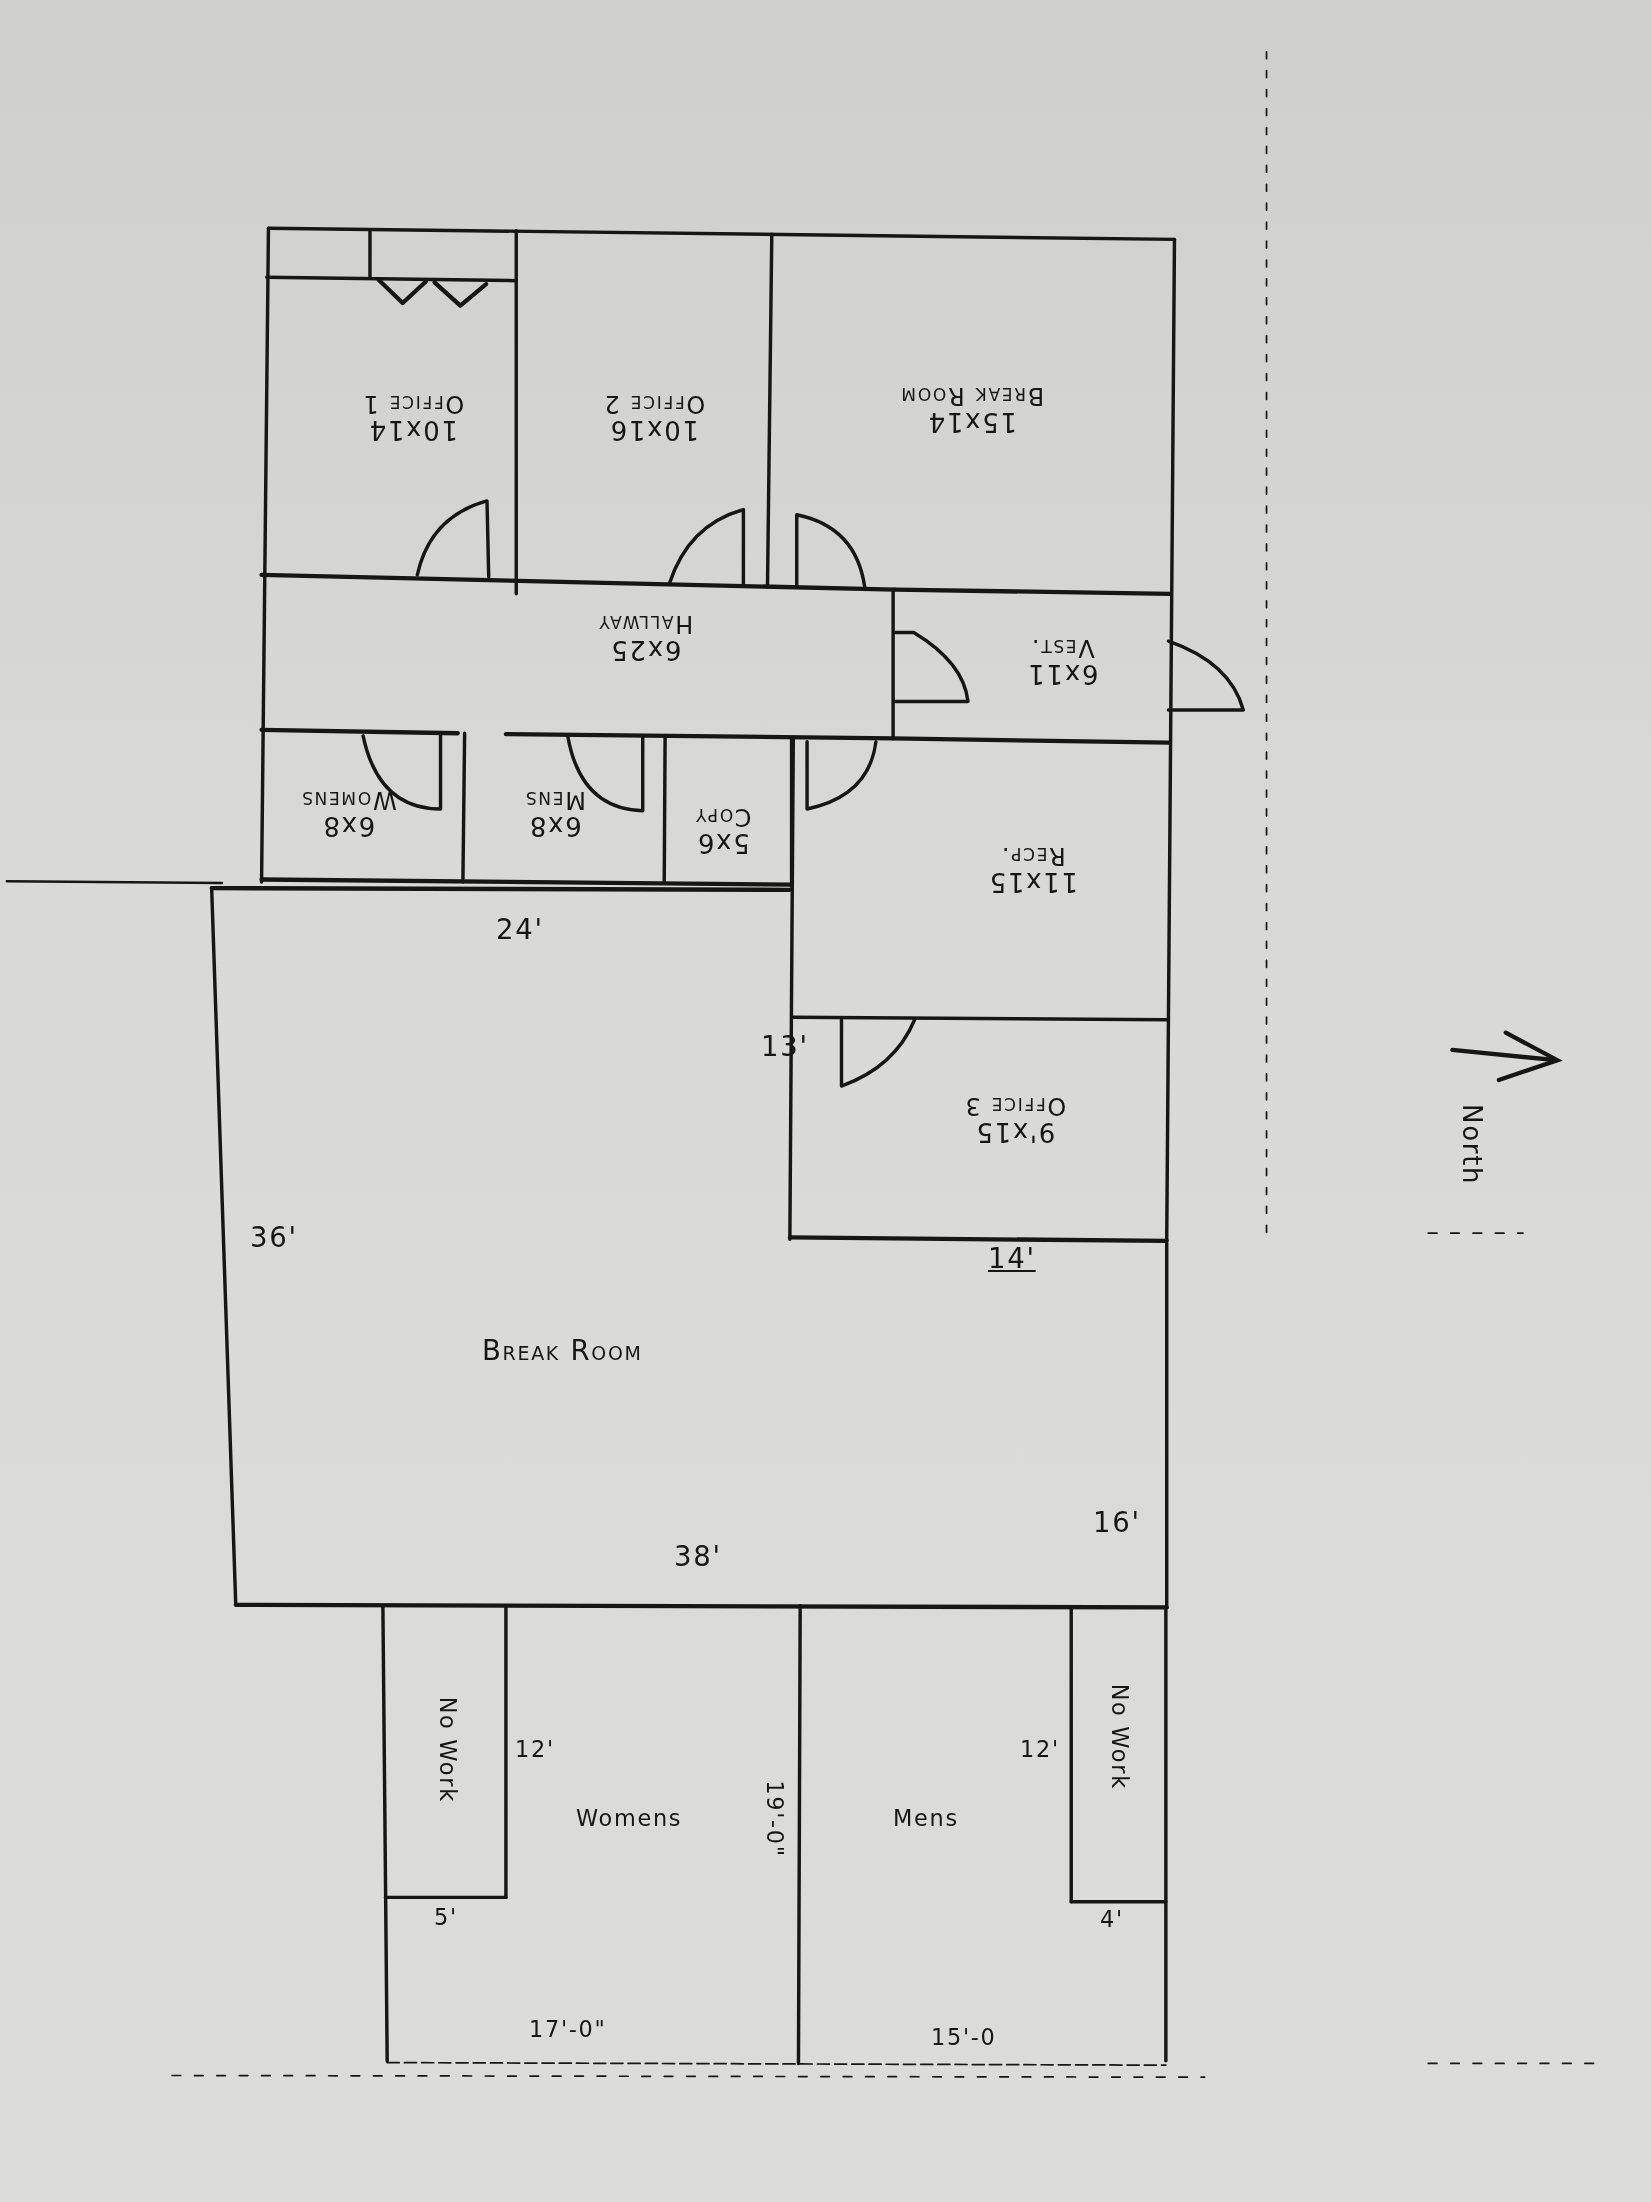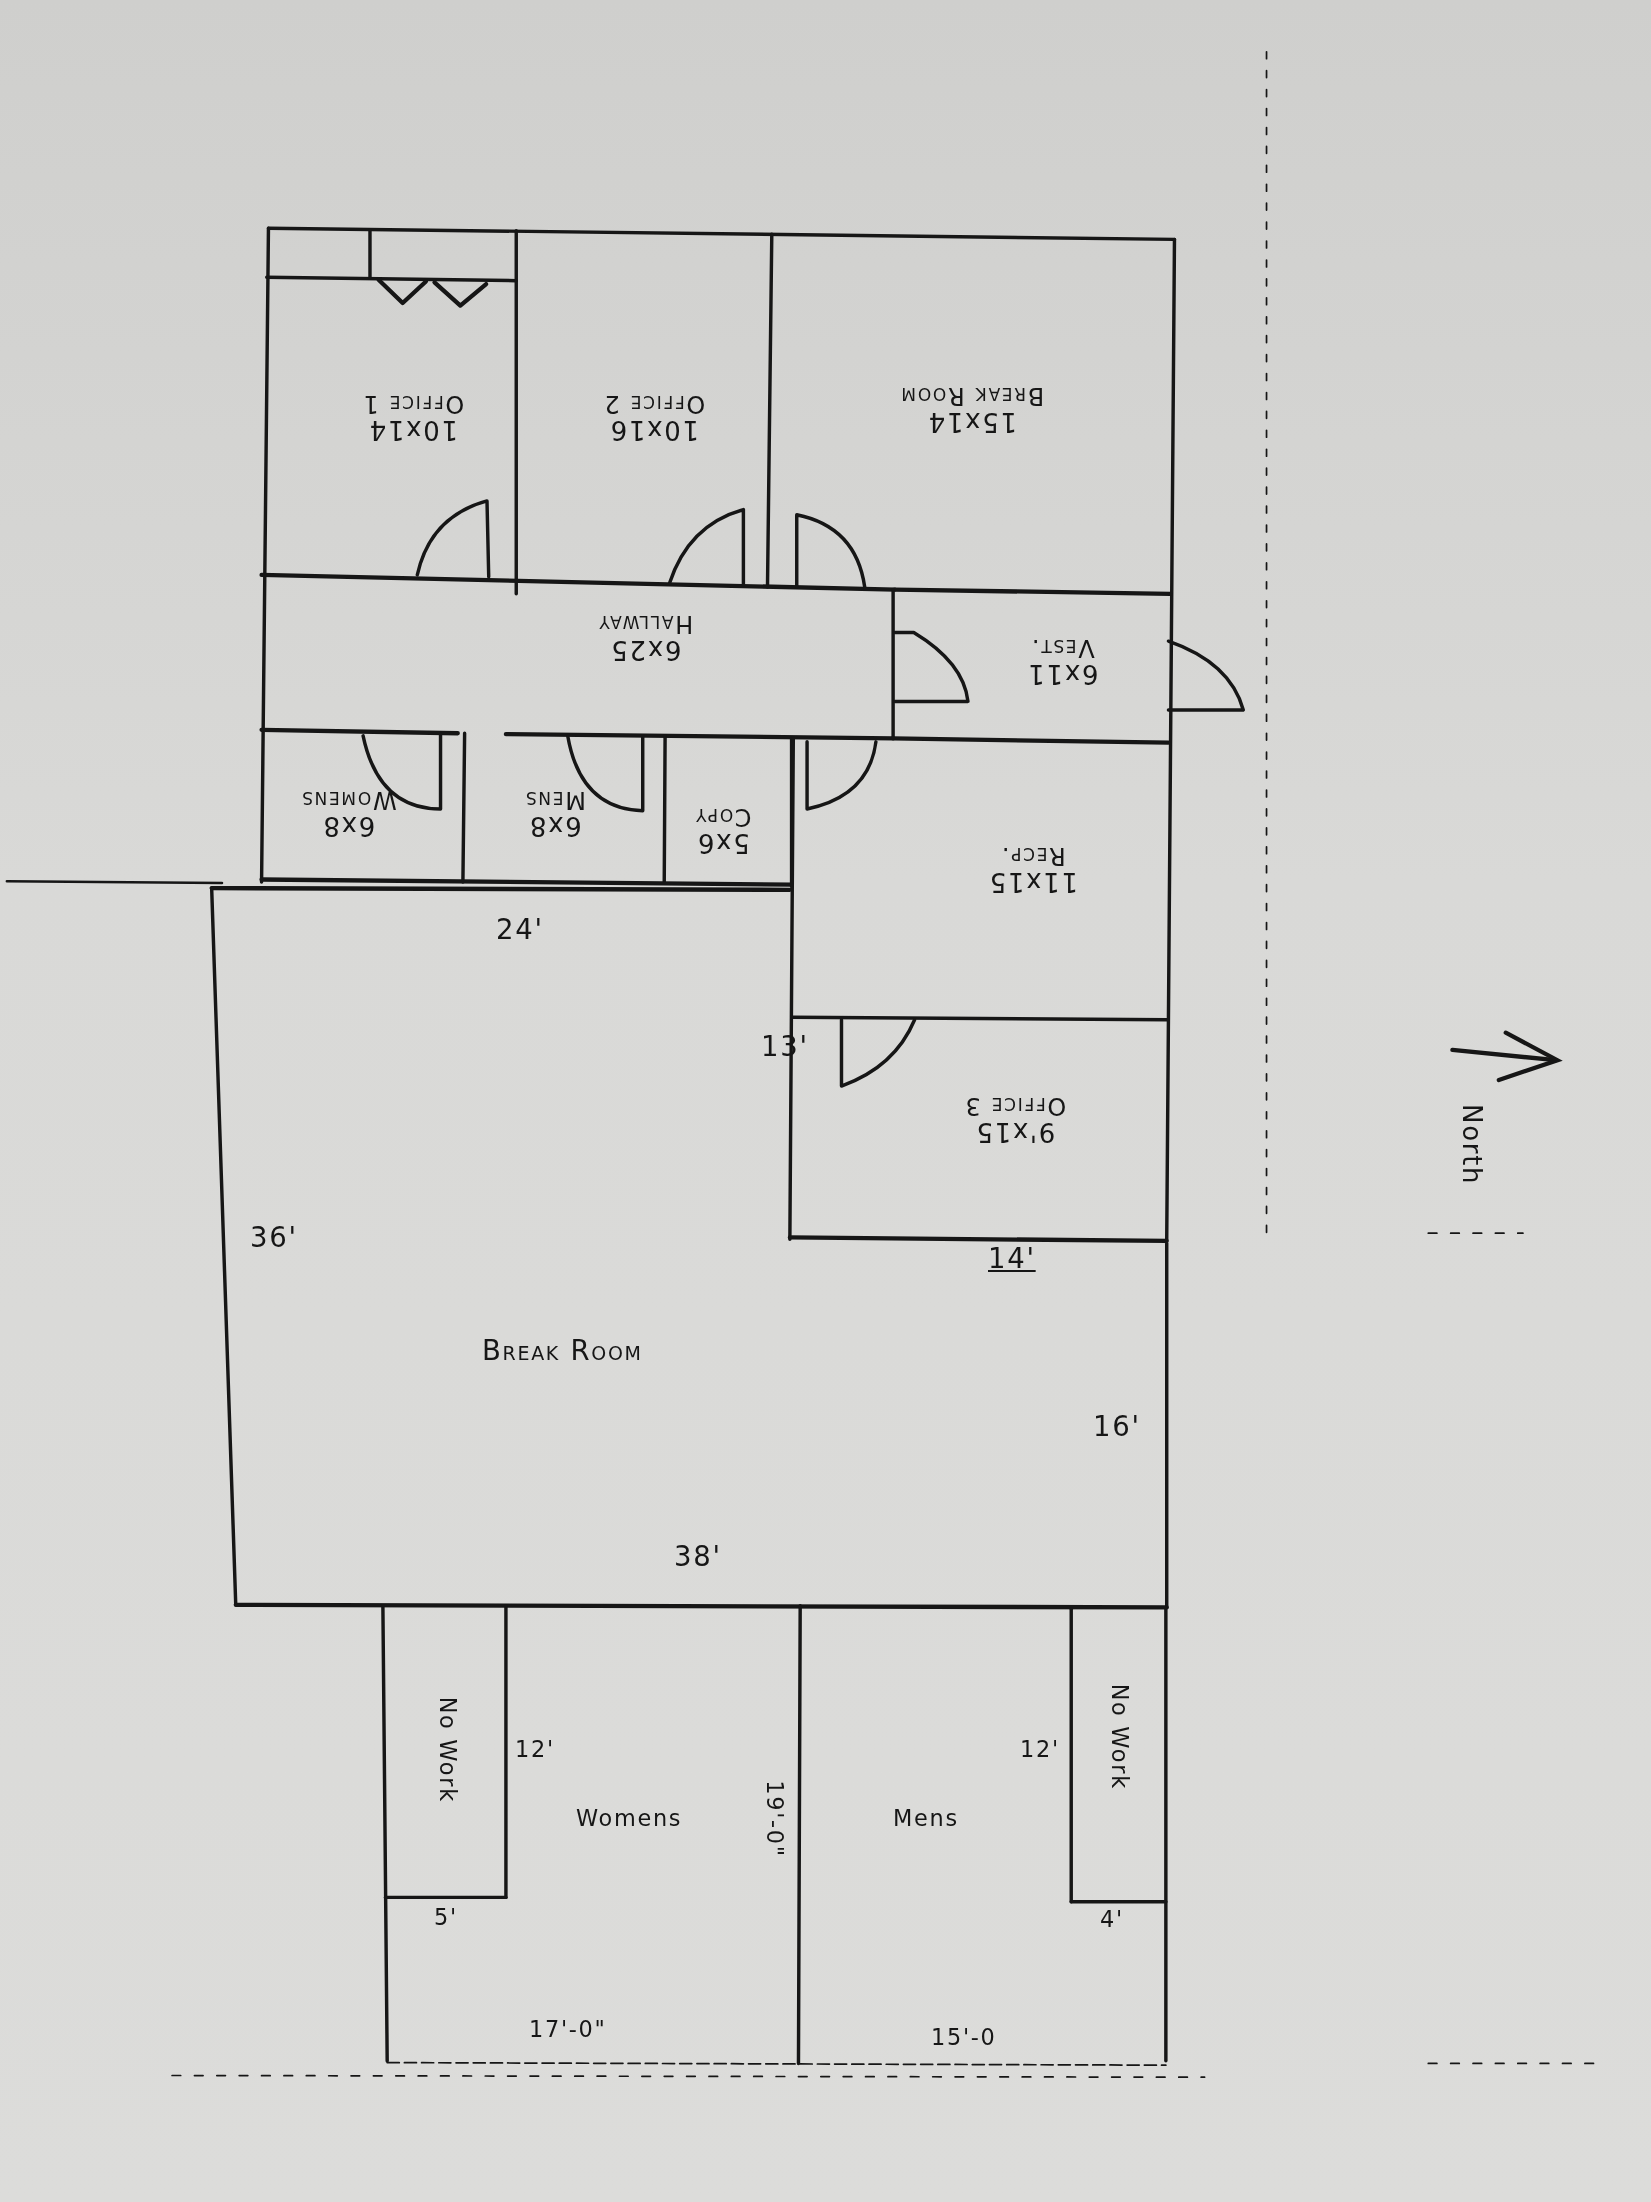--- a/index.html
+++ b/index.html
@@ -181,21 +181,21 @@
   </div>
 
   <div class="lbl" style="left:482px; top:1336px;">
     <span class="name" style="font-size:27.5px">Break Room</span>
   </div>
 
   <div class="lbl dimlbl" style="left:478px; top:915px;margin-left:18px;">24'</div>
   <div class="lbl dimlbl" style="left:736px; top:1032px;margin-left:25px;">13'</div>
   <div class="lbl dimlbl" style="left:250px; top:1223px;">36'</div>
   <div class="lbl dimlbl" style="left:988px; top:1244px;text-decoration:underline;">14'</div>
-  <div class="lbl dimlbl" style="left:1093px; top:1412px;">16'</div>
+  <div class="lbl dimlbl" style="left:1093px; top:1508px;">16'</div>
   <div class="lbl dimlbl" style="left:637px; top:1542px;margin-left:37px;">38'</div>
 
   <div class="lbl rot90 small" style="left:391px; top:1738px; width:112px;">No Work</div>
   <div class="lbl rot90 small" style="left:1063px; top:1725px; width:112px;">No Work</div>
 
   <div class="lbl small" style="left:576px; top:1807px;">Womens</div>
   <div class="lbl small" style="left:893px; top:1807px;">Mens</div>
 
   <div class="lbl small" style="left:515px; top:1738px;">12'</div>
   <div class="lbl small" style="left:434px; top:1906px;">5'</div>

